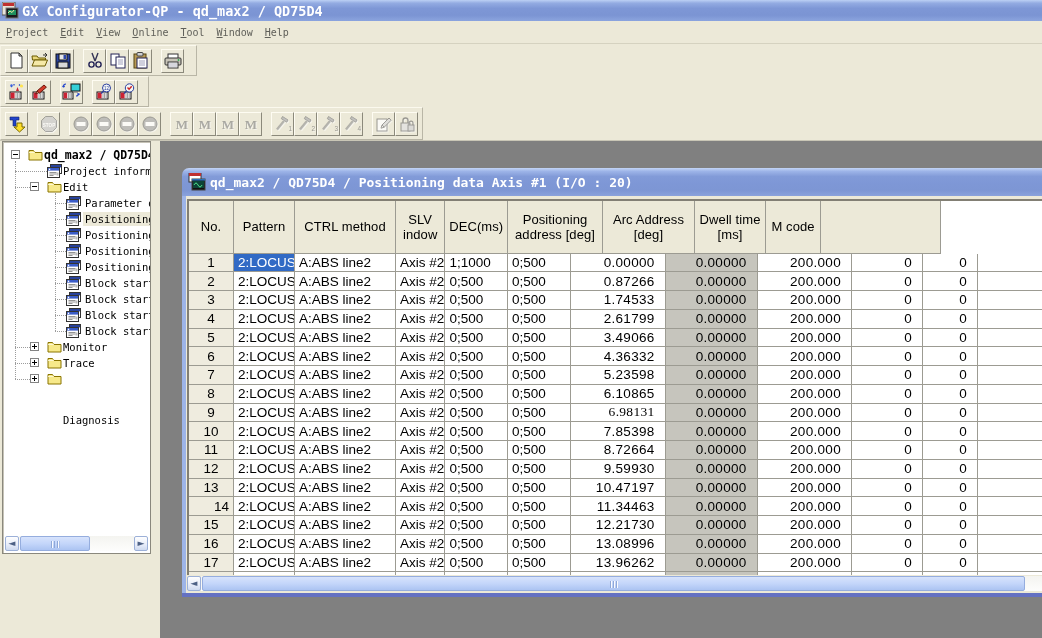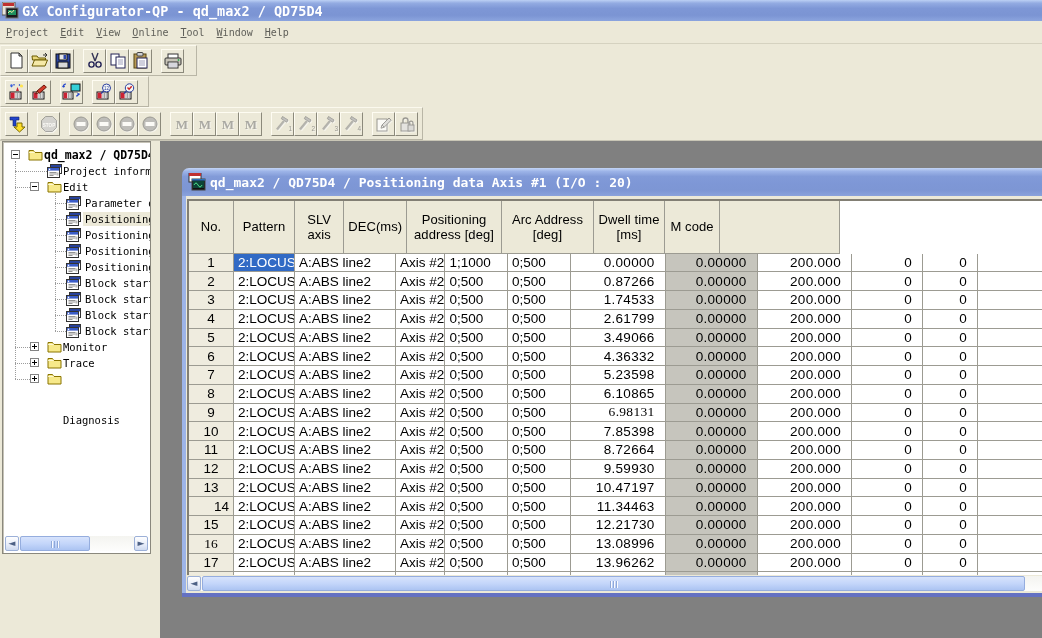--- a/index.html
+++ b/index.html
@@ -540,22 +540,25 @@
       <div class="cbody">
         <div class="gridwrap">
           <div class="grid" id="grid">
               <div class="grow ghead">
                 <div class="gcell" style="width: 45px; height: 52.5px;">
                   <span style="white-space: normal;">No.</span>
                 </div>
                 <div class="gcell" style="width: 61px; height: 52.5px;">
                   <span style="white-space: normal; text-align: center;">Pattern</span>
                 </div>
+                <div class="gcell" style="width: 101px; height: 52.5px;">
+                  <span style="white-space: normal;">CTRL method</span>
+                </div>
                 <div class="gcell" style="width: 49.4px; height: 52.5px;">
-                  <span style="white-space: normal;">SLV axis</span>
+                  <span style="white-space: normal;">SLV indow</span>
                 </div>
                 <div class="gcell" style="width: 62.7px; height: 52.5px;">
                   <span style="white-space: normal;">DEC(ms)</span>
                 </div>
                 <div class="gcell" style="width: 94.9px; height: 52.5px;">
                   <span style="white-space: normal;">Positioning address [deg]</span>
                 </div>
                 <div class="gcell" style="width: 92px; height: 52.5px;">
                   <span style="white-space: normal;">Arc Address [deg]</span>
                 </div>
@@ -773,21 +776,21 @@
                 <div class="gcell aleft" style="width: 62.6px; height: 18.76px;">0;500</div>
                 <div class="gcell aleft" style="width: 62.7px; height: 18.76px;">0;500</div>
                 <div class="gcell aright" style="width: 94.9px; height: 18.76px;">12.21730</div>
                 <div class="gcell aright arc" style="width: 92px; height: 18.76px;">0.00000</div>
                 <div class="gcell aright" style="width: 94.4px; height: 18.76px;">200.000</div>
                 <div class="gcell aright" style="width: 71.2px; height: 18.76px;">0</div>
                 <div class="gcell aright" style="width: 54.8px; height: 18.76px;">0</div>
                 <div class="gcell empty" style="width: 120px; height: 18.76px;"></div>
               </div>
               <div class="grow">
-                <div class="gcell cno" style="width: 45px; height: 18.76px; font-family: Liberation Serif, serif;">16</div>
+                <div class="gcell cno" style="width: 45px; height: 18.76px;">16</div>
                 <div class="gcell aleft" style="width: 61px; height: 18.76px;">2:LOCUS</div>
                 <div class="gcell aleft" style="width: 101px; height: 18.76px;">A:ABS line2</div>
                 <div class="gcell aleft sl" style="width: 49.4px; height: 18.76px;">Axis #2</div>
                 <div class="gcell aleft" style="width: 62.6px; height: 18.76px;">0;500</div>
                 <div class="gcell aleft" style="width: 62.7px; height: 18.76px;">0;500</div>
                 <div class="gcell aright" style="width: 94.9px; height: 18.76px;">13.08996</div>
                 <div class="gcell aright arc" style="width: 92px; height: 18.76px;">0.00000</div>
                 <div class="gcell aright" style="width: 94.4px; height: 18.76px;">200.000</div>
                 <div class="gcell aright" style="width: 71.2px; height: 18.76px;">0</div>
                 <div class="gcell aright" style="width: 54.8px; height: 18.76px;">0</div>

